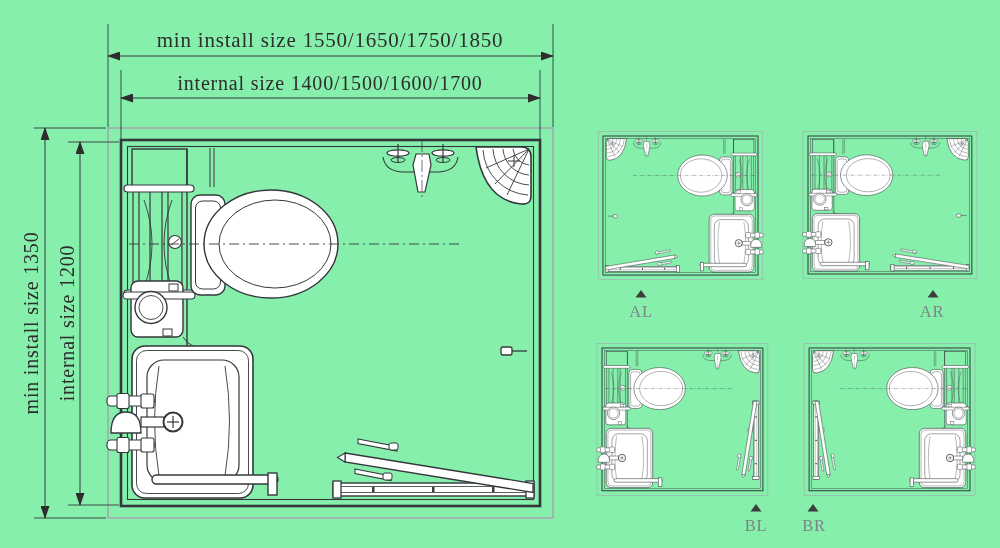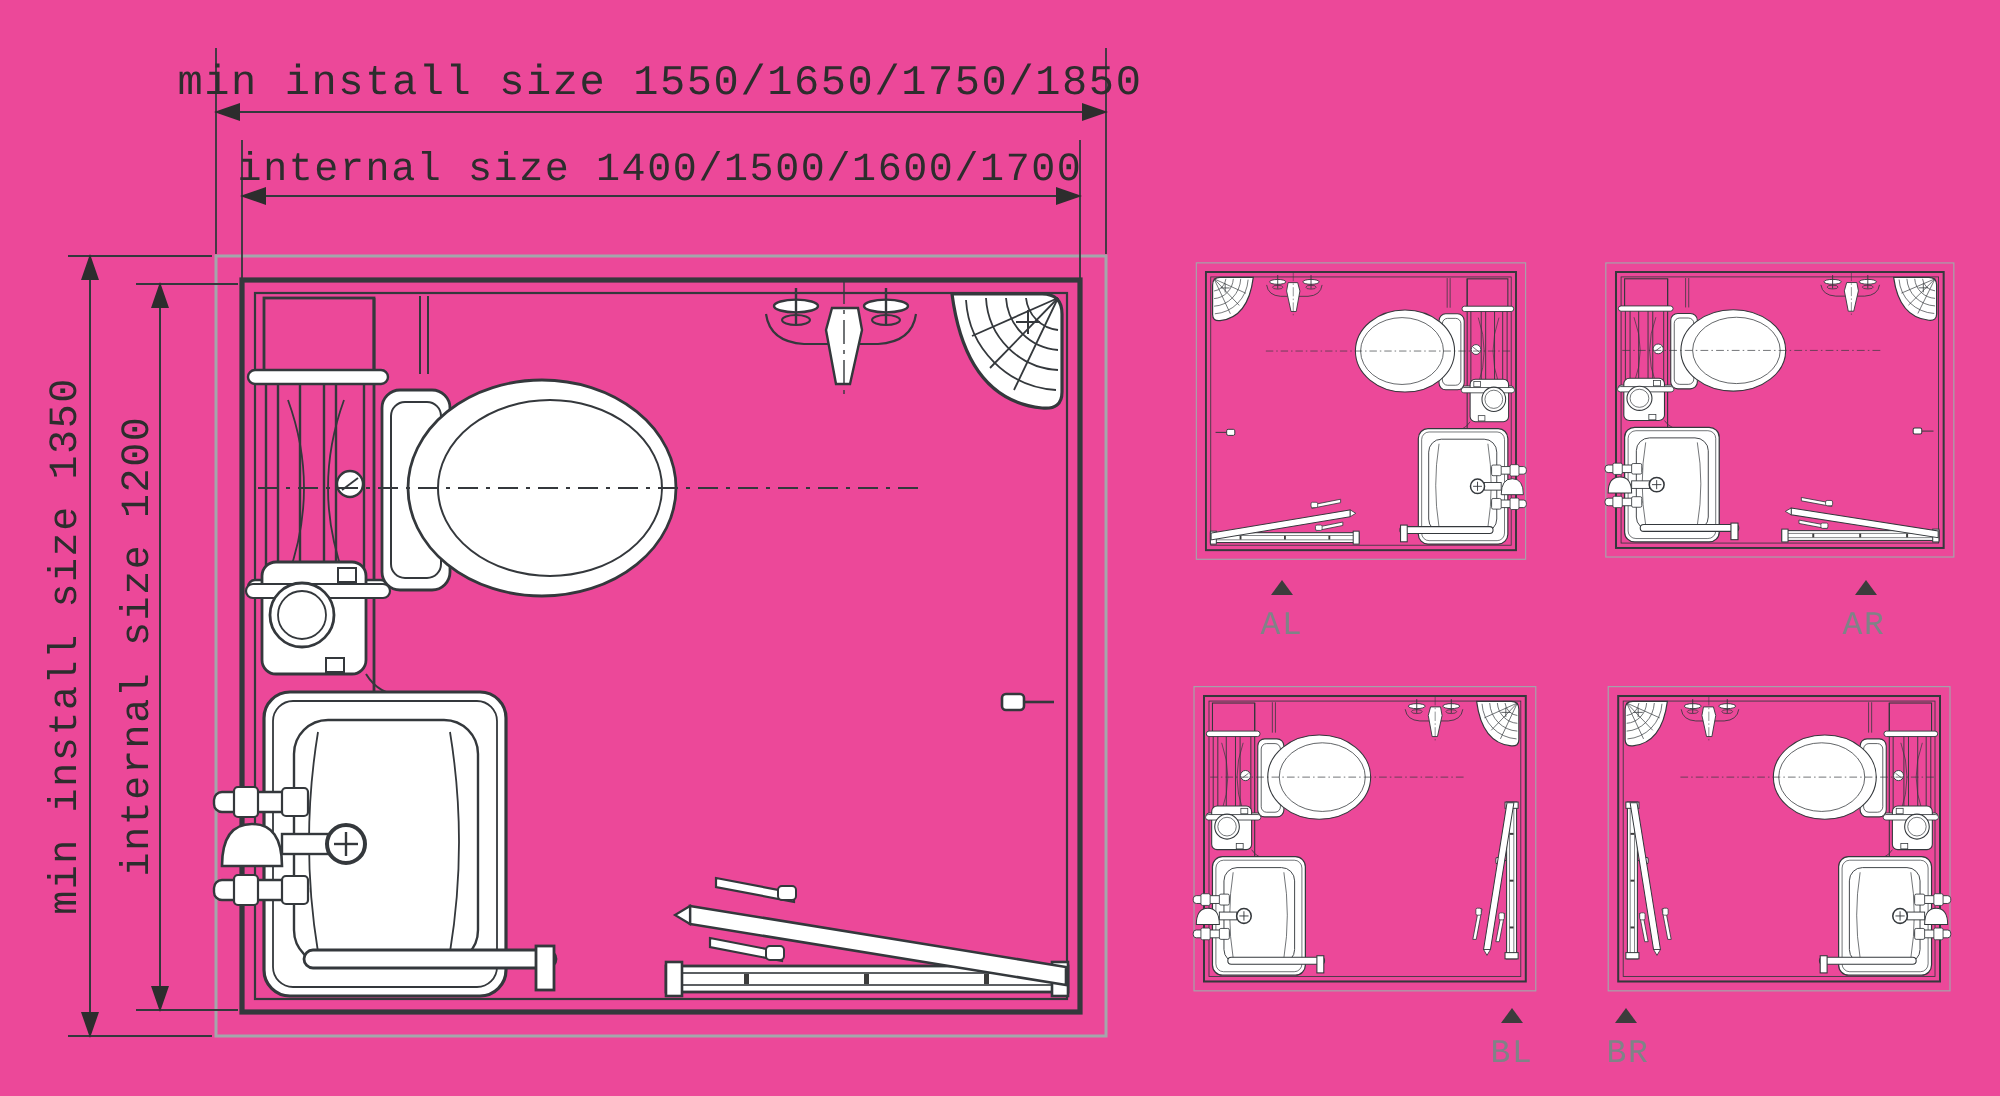--- a/index.html
+++ b/index.html
@@ -1,17 +1,17 @@
 <!DOCTYPE html>
 <html><head>
 <meta charset="utf-8">
 <style>
   html,body{margin:0;padding:0;background:#ffffff;}
-  .canvas{position:relative;width:1000px;height:548px;background:#ec4899;overflow:hidden;
-          font-family:Liberation Mono, monospace;}
+  .canvas{position:relative;width:1000px;height:548px;background:#86efac;overflow:hidden;
+          font-family:Liberation Serif, serif;}
   svg{position:absolute;left:0;top:0;}
   .ln{stroke:#34383c;fill:none;}
   .fw{stroke:#34383c;fill:#ffffff;}
   .frame{stroke:#a3a7ab;fill:none;stroke-width:1.5;}
   .dimtext{font-size:21px;fill:#2d2d2d;letter-spacing:.8px;}
   .dimtext2{font-size:20px;fill:#2d2d2d;letter-spacing:.8px;}
   .thumbtext{font-size:16.5px;fill:#7f8387;letter-spacing:.8px;}
   .mk{fill:#3c3c3c;stroke:none;}
 </style>
 </head>

